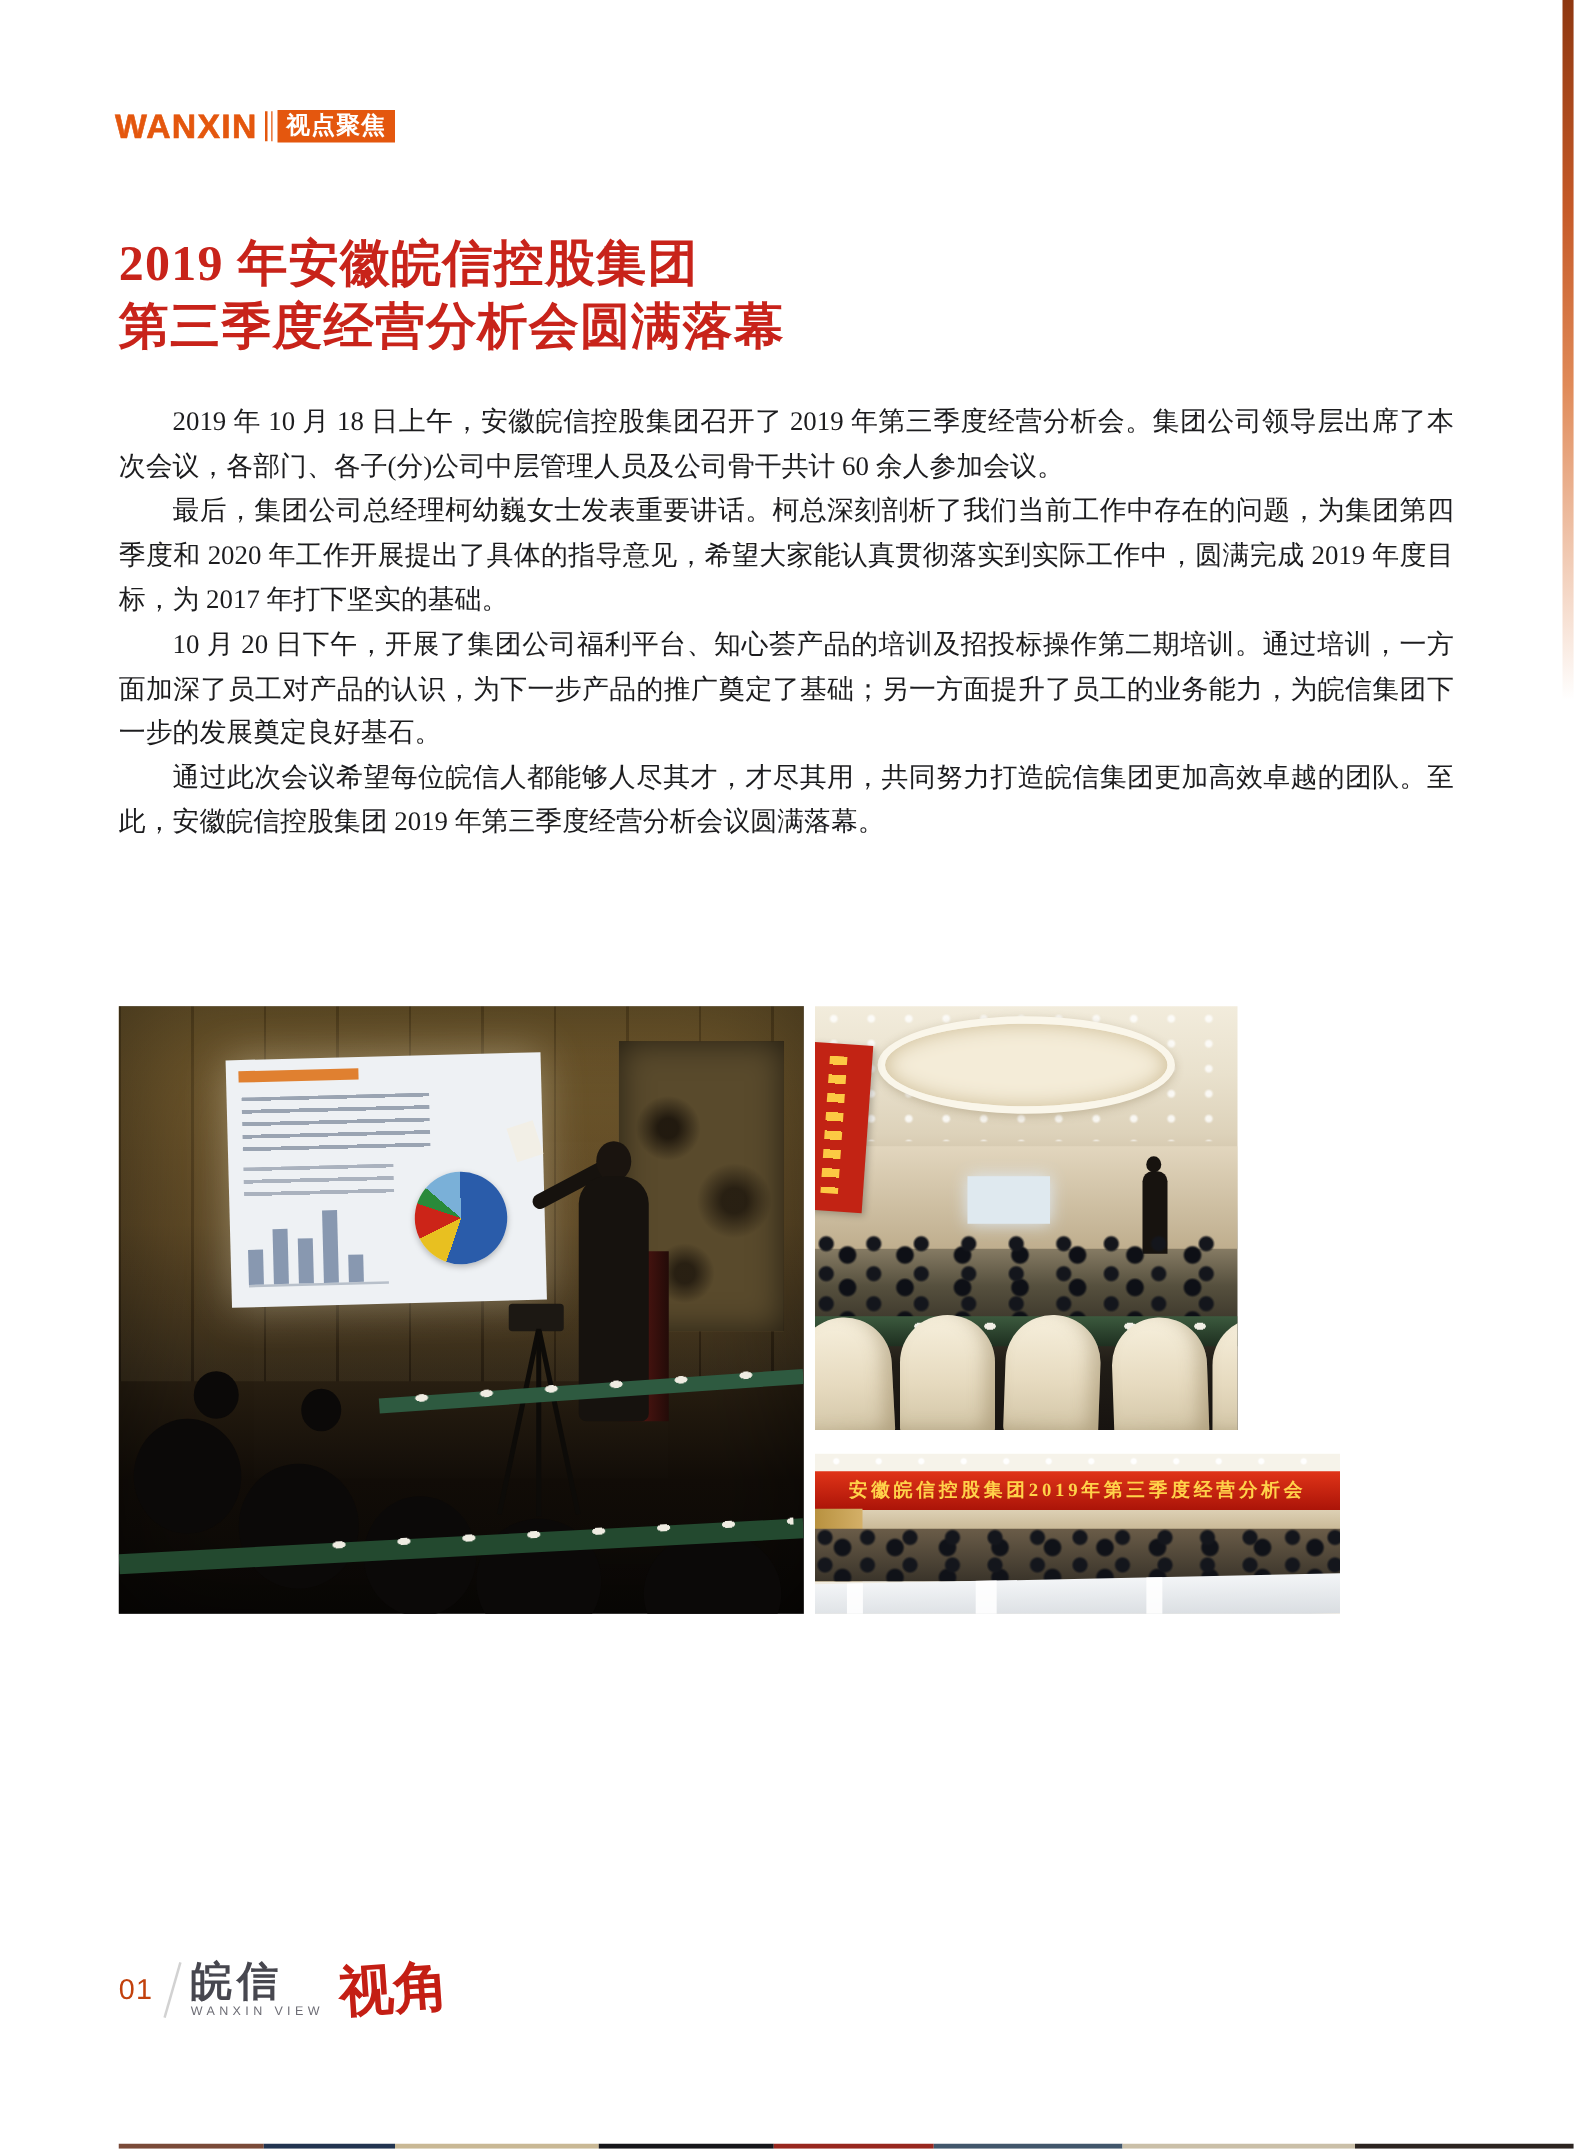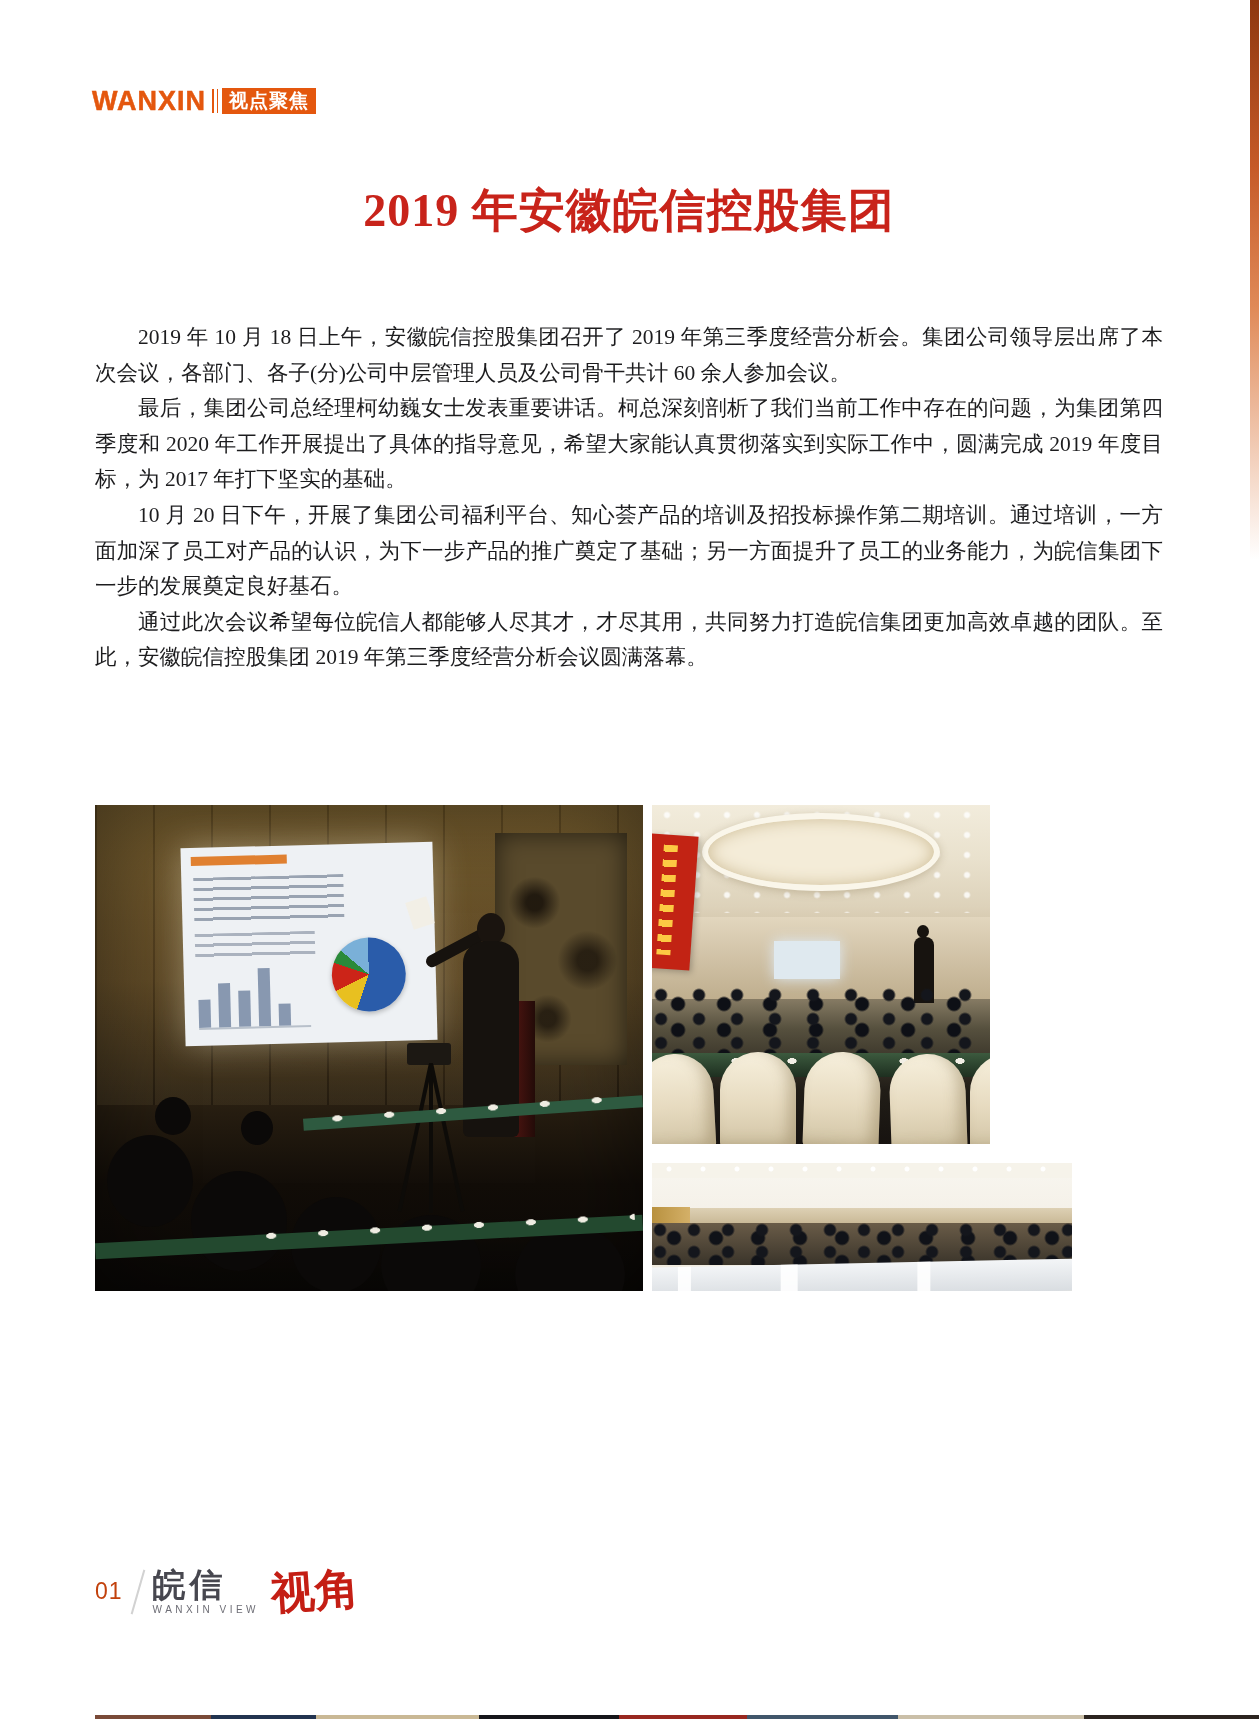--- a/index.html
+++ b/index.html
@@ -16,22 +16,22 @@
   .bottom-strip div{height:100%;}
   
   .brand{position:absolute;left:92px;top:86px;display:flex;align-items:center;height:30px;
     font-family:"Liberation Sans","DejaVu Sans",sans-serif;}
   .brand-wordmark{color:#e4570e;font-size:27px;font-weight:800;letter-spacing:1px;line-height:1;
     -webkit-text-stroke:0.5px #e4570e;}
   .brand-divider{width:3px;height:24px;border-left:2px solid #e4570e;border-right:1px solid #e4570e;margin:0 4px 0 6px;}
   .brand-badge{background:#e4570e;color:#ffffff;font-size:19px;font-weight:700;
     padding:3px 7px 4px 7px;line-height:1;letter-spacing:1px;}
   
-  .title{position:absolute;left:95px;top:186px;width:1068px;margin:0;text-align:center;
-    color:#c8231a;font-size:46px;line-height:50px;font-weight:700;letter-spacing:1px;}
+  .title{position:absolute;left:95px;top:186px;width:1068px;margin:0;text-align:left;
+    color:#c8231a;font-size:40px;line-height:50px;font-weight:700;letter-spacing:1px;}
   
   .body-text{position:absolute;left:95px;top:320px;width:1068px;color:#1c1c1e;}
   .body-text p{margin:0;font-size:21.5px;line-height:35.6px;text-indent:2em;text-align:justify;}
   
   figure{margin:0;padding:0;position:absolute;overflow:hidden;}
   
   .photo1{left:95px;top:805px;width:548px;height:486px;
     background:linear-gradient(180deg,#6a5226 0%,#55401f 36%,#2a2012 60%,#120d08 78%,#0a0806 100%);
     box-shadow:inset 0 0 90px rgba(0,0,0,.55);}
   .p1-wall{position:absolute;left:0;top:0;width:100%;height:300px;
@@ -125,20 +125,21 @@
 <div class="corner-strip"></div>
 
 <header class="brand">
   <span class="brand-wordmark">WANXIN</span>
   <span class="brand-divider"></span>
   <span class="brand-badge">视点聚焦</span>
 </header>
 
 <h1 class="title">
   <span>2019 年安徽皖信控股集团</span><br>
+  <span>第三季度经营分析会圆满落幕</span>
 </h1>
 
 <div class="body-text">
   <p>2019 年 10 月 18 日上午，安徽皖信控股集团召开了 2019 年第三季度经营分析会。集团公司领导层出席了本次会议，各部门、各子(分)公司中层管理人员及公司骨干共计 60 余人参加会议。</p>
   <p>最后，集团公司总经理柯幼巍女士发表重要讲话。柯总深刻剖析了我们当前工作中存在的问题，为集团第四季度和 2020 年工作开展提出了具体的指导意见，希望大家能认真贯彻落实到实际工作中，圆满完成 2019 年度目标，为 2017 年打下坚实的基础。</p>
   <p>10 月 20 日下午，开展了集团公司福利平台、知心荟产品的培训及招投标操作第二期培训。通过培训，一方面加深了员工对产品的认识，为下一步产品的推广奠定了基础；另一方面提升了员工的业务能力，为皖信集团下一步的发展奠定良好基石。</p>
   <p>通过此次会议希望每位皖信人都能够人尽其才，才尽其用，共同努力打造皖信集团更加高效卓越的团队。至此，安徽皖信控股集团 2019 年第三季度经营分析会议圆满落幕。</p>
 </div>
 
 <figure class="photo1">
@@ -194,20 +195,23 @@
   <div class="p2-cups"></div>
   <div class="p2-chair" style="left:-14px;bottom:-8px;transform:rotate(-3deg);"></div>
   <div class="p2-chair" style="left:68px;bottom:-6px;"></div>
   <div class="p2-chair" style="left:152px;bottom:-6px;transform:rotate(2deg);"></div>
   <div class="p2-chair" style="left:238px;bottom:-8px;transform:rotate(-2deg);"></div>
   <div class="p2-chair" style="left:318px;bottom:-8px;"></div>
 </figure>
 
 <figure class="photo3">
   <div class="p3-lights"></div>
+  <div class="p3-banner">
+    <span>安徽皖信控股集团2019年第三季度经营分析会</span>
+  </div>
   <div class="p3-wall"></div>
   <div class="p3-leftwall"></div>
   <div class="p3-crowd"></div>
   <div class="p3-tables"></div>
 </figure>
 
 <footer class="footer">
   <span class="pageno">01</span>
   <span class="slash"></span>
   <div class="footer-logo">

